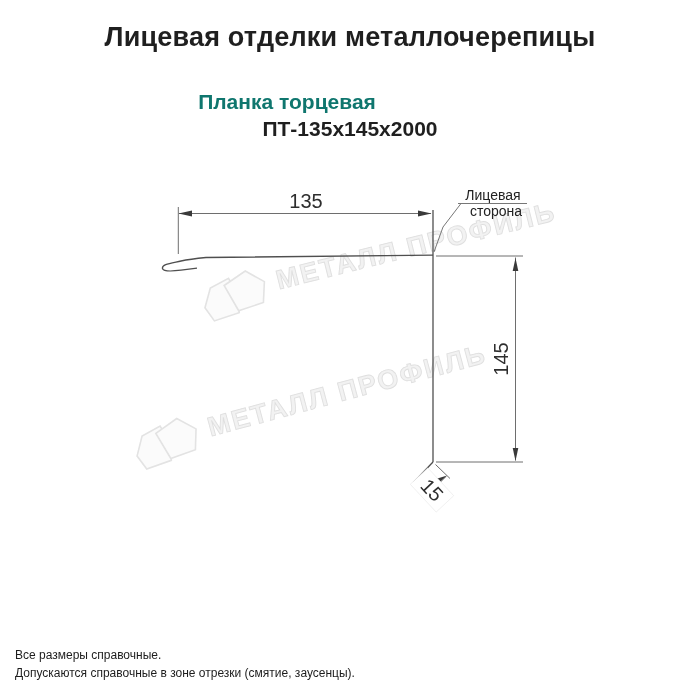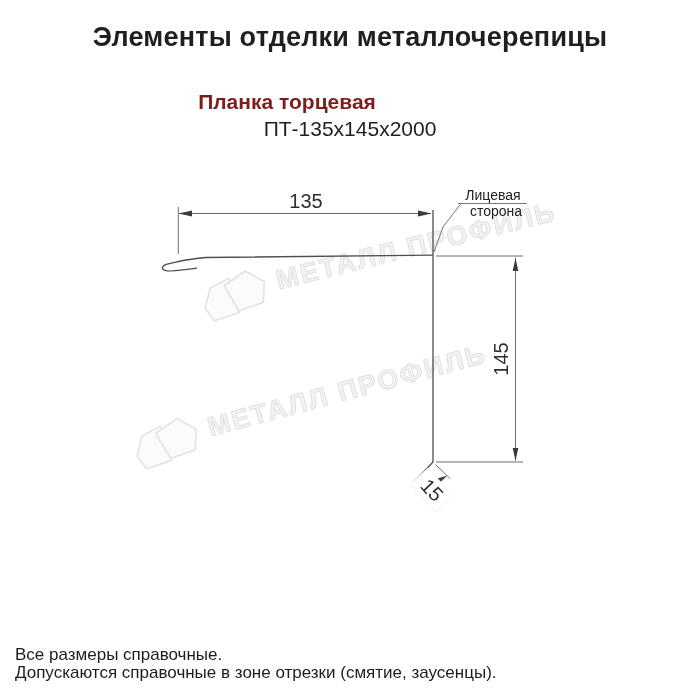--- a/index.html
+++ b/index.html
@@ -6,42 +6,42 @@
   #page{
     position:relative;width:700px;height:700px;background:#ffffff;
     font-family:"Liberation Sans", sans-serif;overflow:hidden;
   }
   .title{
     position:absolute;top:22px;left:0;width:700px;text-align:center;
     font-size:27px;font-weight:bold;color:#1f1f1f;letter-spacing:0.2px;
   }
   .product{
     position:absolute;top:90px;left:0;width:574px;text-align:center;
-    font-size:21px;font-weight:bold;color:#7f1d1d;
+    font-size:21px;font-weight:bold;color:#0f766e;
   }
   .sku{
     position:absolute;top:117px;left:0;width:700px;text-align:center;
-    font-size:21px;font-weight:normal;color:#1f1f1f;
+    font-size:21px;font-weight:bold;color:#1f1f1f;
   }
   .footer{
     position:absolute;left:15px;top:646px;width:600px;
-    font-size:17px;color:#1d1d1d;line-height:18px;
+    font-size:12px;color:#1d1d1d;line-height:18px;
   }
   svg{position:absolute;left:0;top:0;}
   .dim-text{font-family:"Liberation Sans",sans-serif;font-size:20px;fill:#2e2e2e;}
   .label-text{font-family:"Liberation Sans",sans-serif;font-size:14px;fill:#222;}
   .wm-text{font-family:"Liberation Sans",sans-serif;font-size:27px;font-weight:bold;
     fill:#f1f1f1;stroke:#dcdcdc;stroke-width:0.9;letter-spacing:2px;}
 </style>
 </head>
 <body>
 
 <div id="page">
 
-  <div class="title">Элементы отделки металлочерепицы</div>
+  <div class="title">Лицевая отделки металлочерепицы</div>
   <div class="product">Планка торцевая</div>
   <div class="sku">ПТ-135х145х2000</div>
 
   <svg width="700" height="700" viewBox="0 0 700 700">
 
     <g transform="translate(220,302) rotate(-14)" opacity="0.9">
       <g stroke="#e0e0e0" stroke-width="1.6" fill="#fbfbfb">
         <path d="M-16,2 L-6,-16 L14,-21 L20,0 L16,15 L-10,17 Z"></path>
         <path d="M8,-15 L32,-24 L48,-9 L42,11 L16,13 Z"></path>
       </g>

